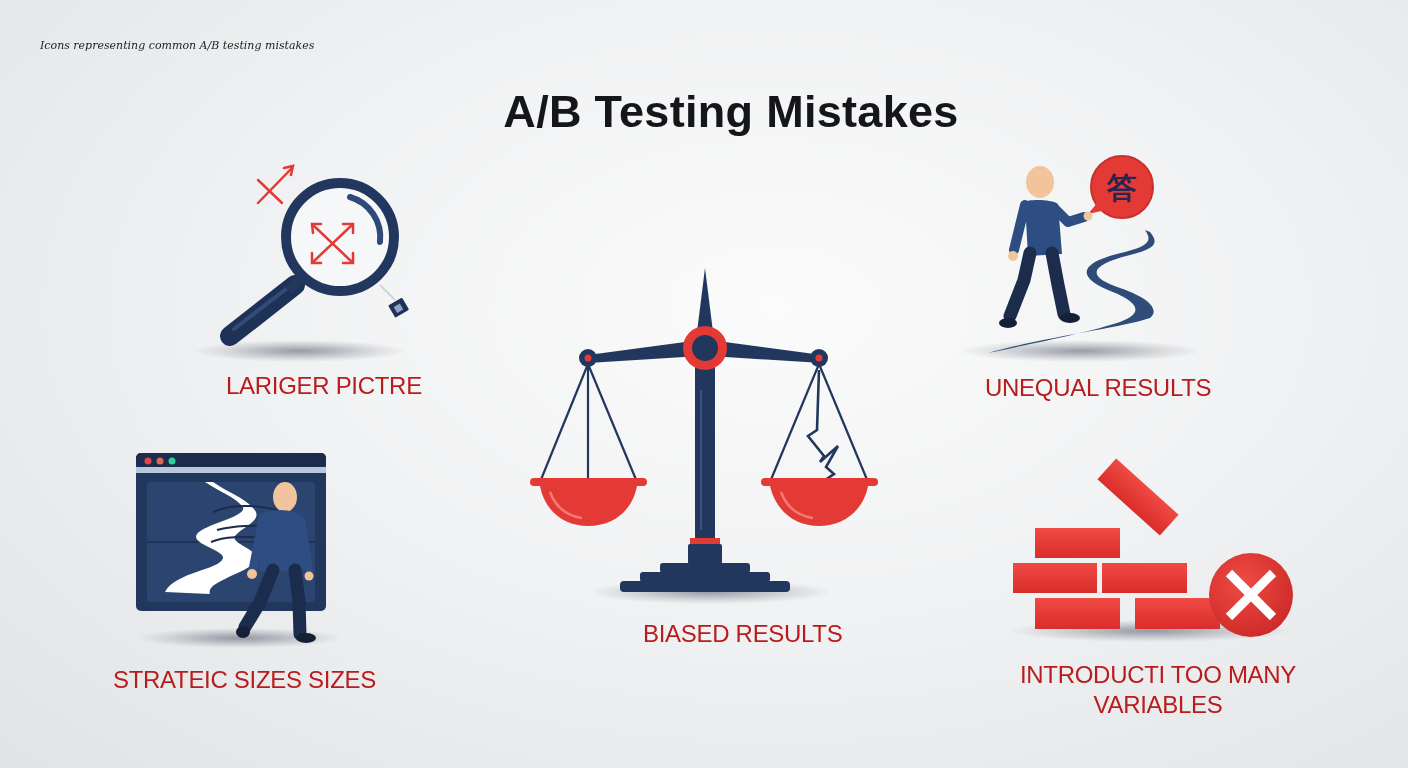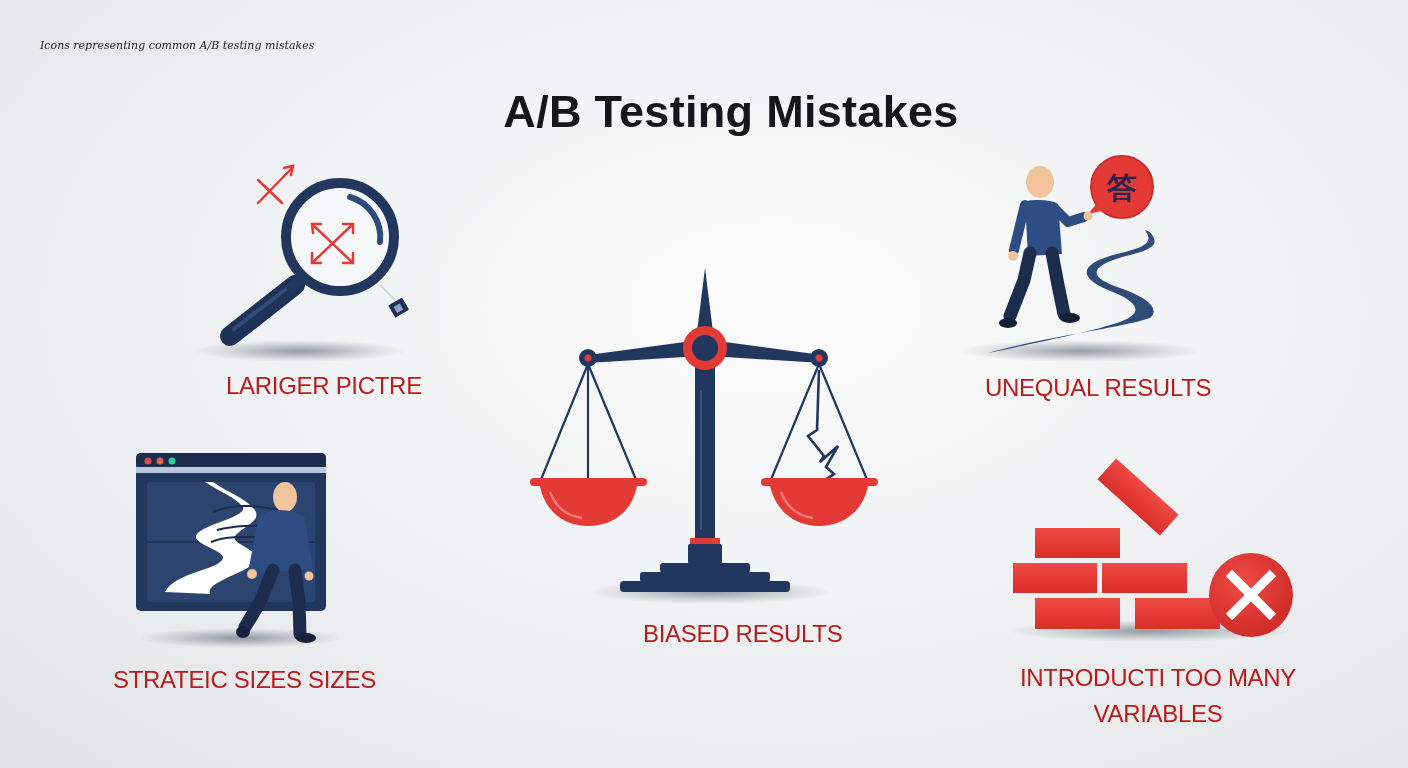--- a/index.html
+++ b/index.html
@@ -17,21 +17,21 @@
   }
   .title {
     position:absolute; left:0; width:1462px; top:86px; text-align:center;
     font-family:"Liberation Sans", sans-serif; font-weight:bold;
     font-size:45px; color:#15161a; letter-spacing:0.3px;
   }
   .label {
     position:absolute; font-size:24px; color:#b91c1c; text-align:center;
     white-space:nowrap; letter-spacing:-0.3px;
   }
-  .label.multi { white-space:normal; line-height:36px; }
+  .label.multi { white-space:normal; line-height:30px; }
   svg { position:absolute; overflow:visible; }
   .shadow {
     position:absolute; border-radius:50%;
     background: radial-gradient(ellipse at center, rgba(40,50,70,0.45) 0%, rgba(40,50,70,0.12) 50%, rgba(40,50,70,0) 72%);
   }
 </style>
 </head>
 <body>
 
 <div class="caption">Icons representing common A/B testing mistakes</div>

